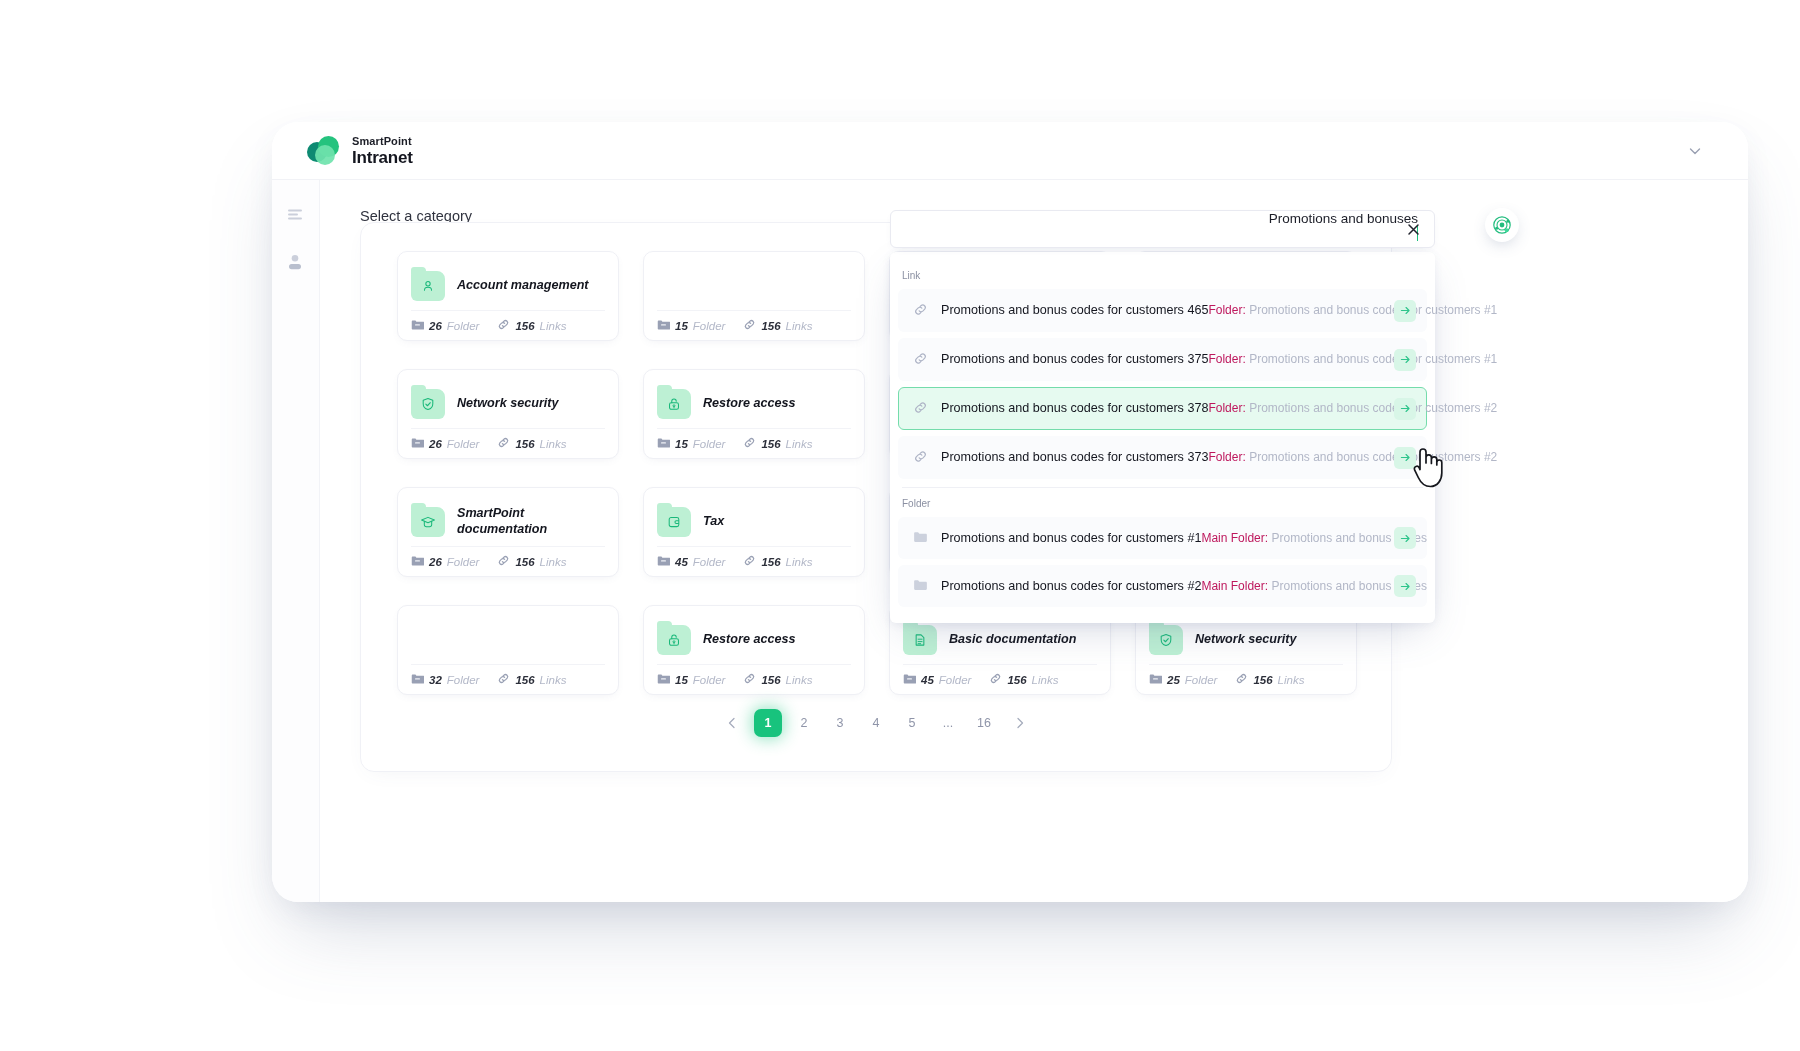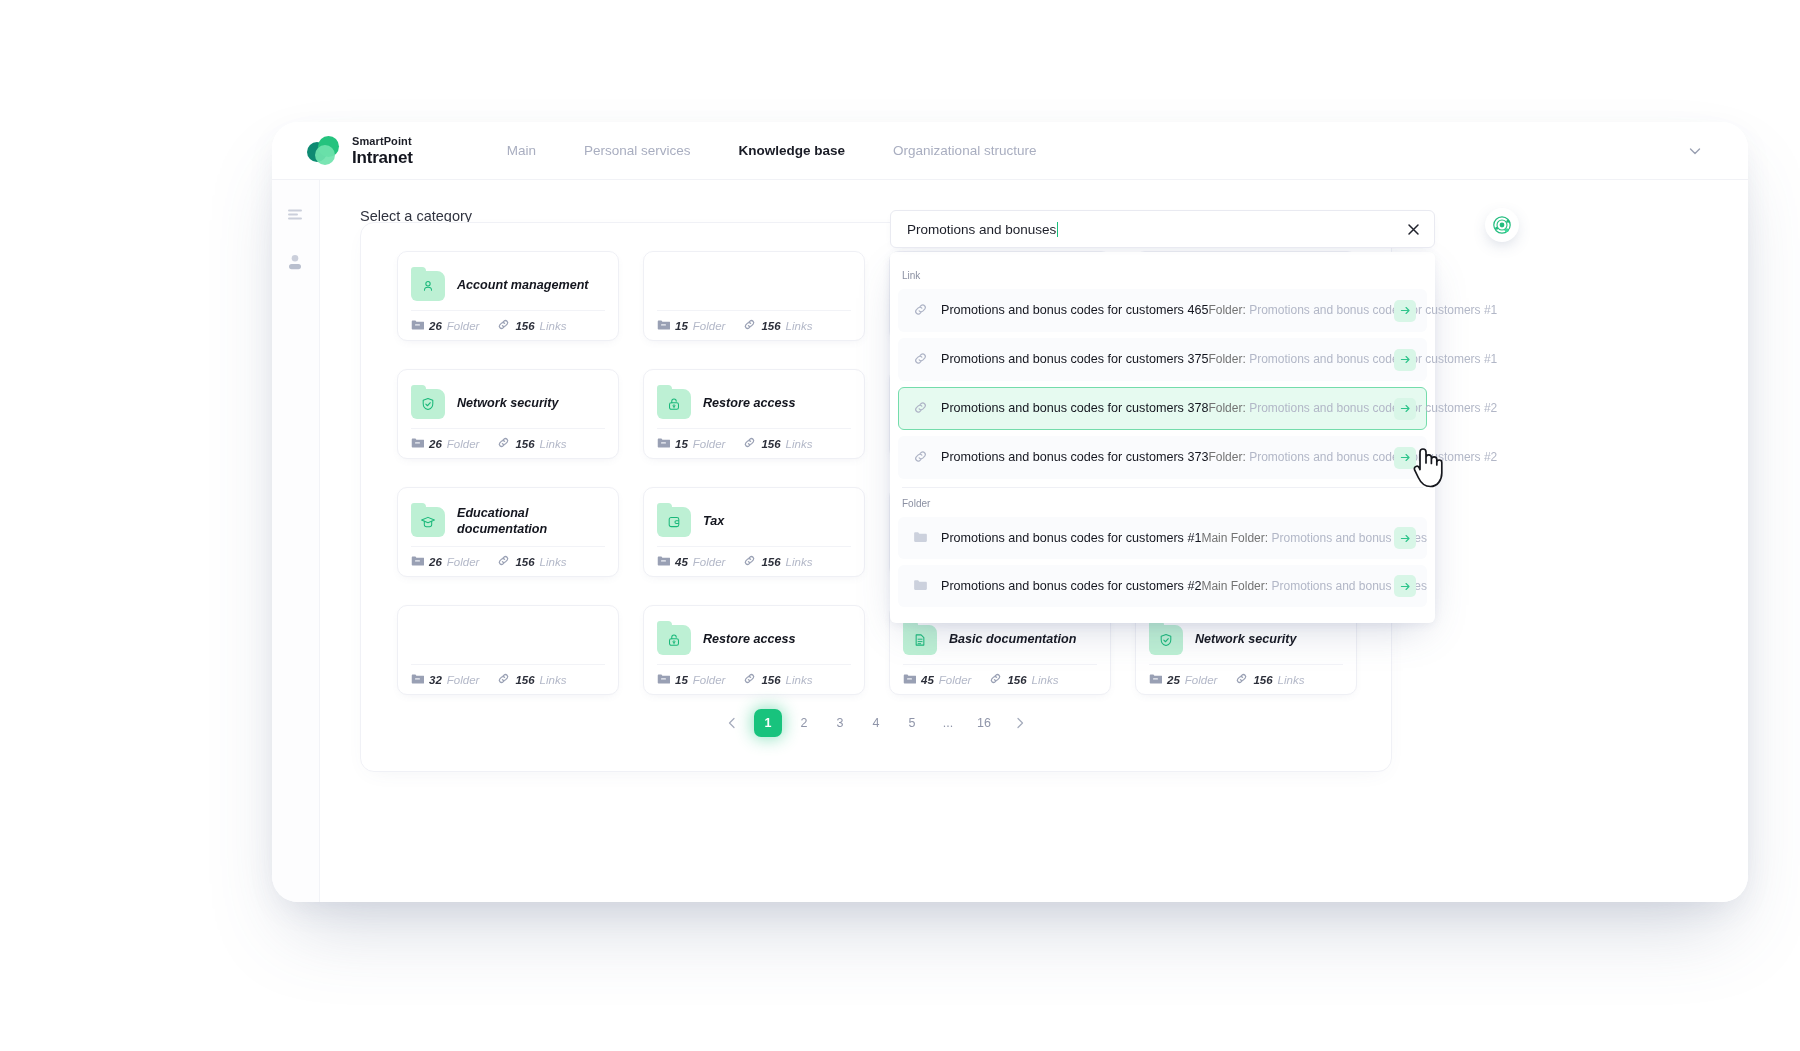--- a/index.html
+++ b/index.html
@@ -147,21 +147,21 @@
   .search-wrap {
     position: absolute; left: 890px; top: 210px;
     width: 545px; z-index: 40;
   }
   .search-bar {
     position: relative;
     height: 38px; background: #fff;
     border: 1px solid #e9eaf1;
     border-radius: 6px;
     box-shadow: 0 3px 10px -6px rgba(90,100,140,.25);
-    display: flex; align-items: center; padding: 0 16px;
+    display: flex; align-items: flex-end; padding: 0 16px; flex-direction: column;
   }
   .search-val { font-size: 13.5px; color: #1c1e28; }
   .caret-bar {
     display:inline-block; width: 1px; height: 15px; background: #19c07c;
     margin-left: 1px; vertical-align: -2px;
   }
   .search-clear {
     position: absolute; right: 10px; top: 50%; transform: translateY(-50%);
     width: 22px; height: 22px; cursor: pointer;
     display: flex; align-items: center; justify-content: center;
@@ -188,21 +188,21 @@
     cursor: pointer;
   }
   .dd-item.selected {
     background: #e6faf0;
     border-color: #74dcab;
   }
   .dd-ico { flex: 0 0 16px; margin-top: 2px; }
   .dd-text { min-width: 0; }
   .dd-title { font-size: 12.6px; color: #14161f; font-weight: 400; line-height: 1.35; white-space: nowrap; }
   .dd-sub { font-size: 12px; color: #b2b7c7; margin-top: 4px; white-space: nowrap; }
-  .dd-sub .k { color: #737373; margin-top: 23px; }
+  .dd-sub .k { color: #be185d; margin-top: 23px; }
   .dd-go {
     position: absolute; right: 10px; top: 50%; transform: translateY(-50%);
     width: 22px; height: 22px; border-radius: 5px;
     background: #d8f6e7;
     display: flex; align-items: center; justify-content: center;
     cursor: pointer;
   }
   .dd-sep { height: 1px; background: #eff0f5; margin: 8px 12px 4px 12px; }
 
   
@@ -231,26 +231,20 @@
           <span class="lobe lobe-a"></span>
           <span class="lobe lobe-b"></span>
           <span class="lobe lobe-c"></span>
         </div>
         <div class="brand-text">
           <div class="brand-small">SmartPoint</div>
           <div class="brand-big">Intranet</div>
         </div>
       </div>
 
-      <div class="nav-links">
-        <div class="nav-link">Main</div>
-        <div class="nav-link">Personal services</div>
-        <div class="nav-link active">Knowledge base</div>
-        <div class="nav-link">Organizational structure</div>
-      </div>
 
       <div class="nav-caret">
         <svg width="16" height="16" viewBox="0 0 16 16" fill="none">
           <path d="M3.5 6 L8 10.5 L12.5 6" stroke="#9aa0b2" stroke-width="1.4" stroke-linecap="round" stroke-linejoin="round"></path>
         </svg>
       </div>
     </div>
 
     <div class="rail">
       <div class="rail-icon">
@@ -502,21 +496,21 @@
             </div>
           </div>
           <div class="card">
             <div class="card-head">
               <div class="card-ico">
                 <svg width="16" height="16" viewBox="0 0 20 20" fill="none">
                   <path d="M10 4.2 18 7.6 10 11 2 7.6z" stroke="#19b87a" stroke-width="1.3" stroke-linejoin="round"></path>
                   <path d="M5.4 9.2v4.2c0 1.4 2 2.6 4.6 2.6s4.6-1.2 4.6-2.6V9.2" stroke="#19b87a" stroke-width="1.3" stroke-linecap="round"></path>
                 </svg>
               </div>
-              <div class="card-title">Educational documentation</div>
+              <div class="card-title">SmartPoint documentation</div>
             </div>
             <div class="card-foot">
               <div class="metric">
                 <span><svg width="13" height="12" viewBox="0 0 14 12" fill="none">
                     <path d="M.8 2.3c0-.6.5-1.1 1.1-1.1h2.9l1 1.2h7.4c.6 0 1.1.5 1.1 1.1v6.2c0 .6-.5 1.1-1.1 1.1H1.9c-.6 0-1.1-.5-1.1-1.1z" fill="#99a0b4"></path>
                     <rect x="4.3" y="5.1" width="5.4" height="1.5" rx=".7" fill="#eef0f5"></rect>
                   </svg></span>
                 <span class="num">26</span>
                 <span class="lbl">Folder</span>
               </div>

